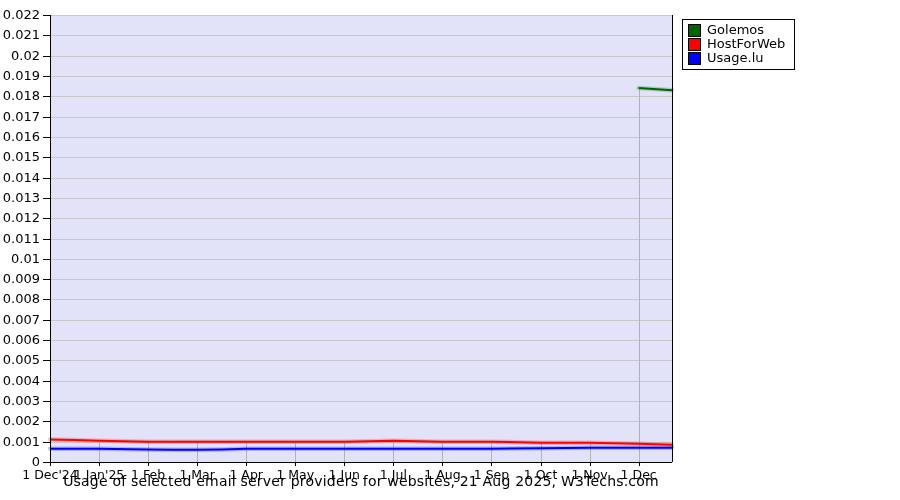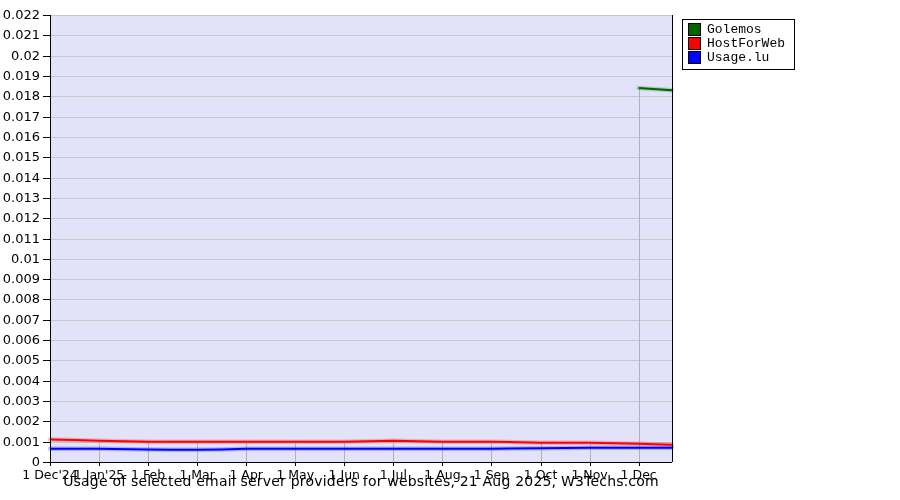--- a/index.html
+++ b/index.html
@@ -4,21 +4,21 @@
 <style>
   html,body{margin:0;padding:0;background:#ffffff;}
   body{width:900px;height:500px;overflow:hidden;font-family:"DejaVu Sans","Liberation Sans",sans-serif;}
   .stage{position:relative;width:900px;height:500px;background:#ffffff;}
   svg{position:absolute;left:0;top:0;}
   svg text{font-family:"DejaVu Sans","Liberation Sans",sans-serif;fill:#000;}
   .ytick-label{font-size:13px;}
   .xtick-label{font-size:12.5px;}
   .legend{position:absolute;left:682px;top:19px;background:#ffffff;border:1px solid #000;
           padding:3px 9px 4px 5px;display:flex;flex-direction:column;gap:0px;}
-  .legend-row{display:flex;align-items:flex-start;height:14px;font-family:Liberation Mono, monospace;}
+  .legend-row{display:flex;align-items:center;height:14px;}
   .swatch{display:inline-block;width:11px;height:11px;border:1px solid #000;margin-right:6px;flex:0 0 auto;}
   .legend-label{font-size:13px;color:#000;white-space:nowrap;line-height:14px;}
   .title{position:absolute;left:50px;top:473px;width:622px;text-align:center;
          font-size:14px;color:#000;letter-spacing:0.2px;white-space:nowrap;}
 </style>
 </head>
 <body>
 
 <div class="stage">
   <svg id="chart-svg" width="900" height="500">

